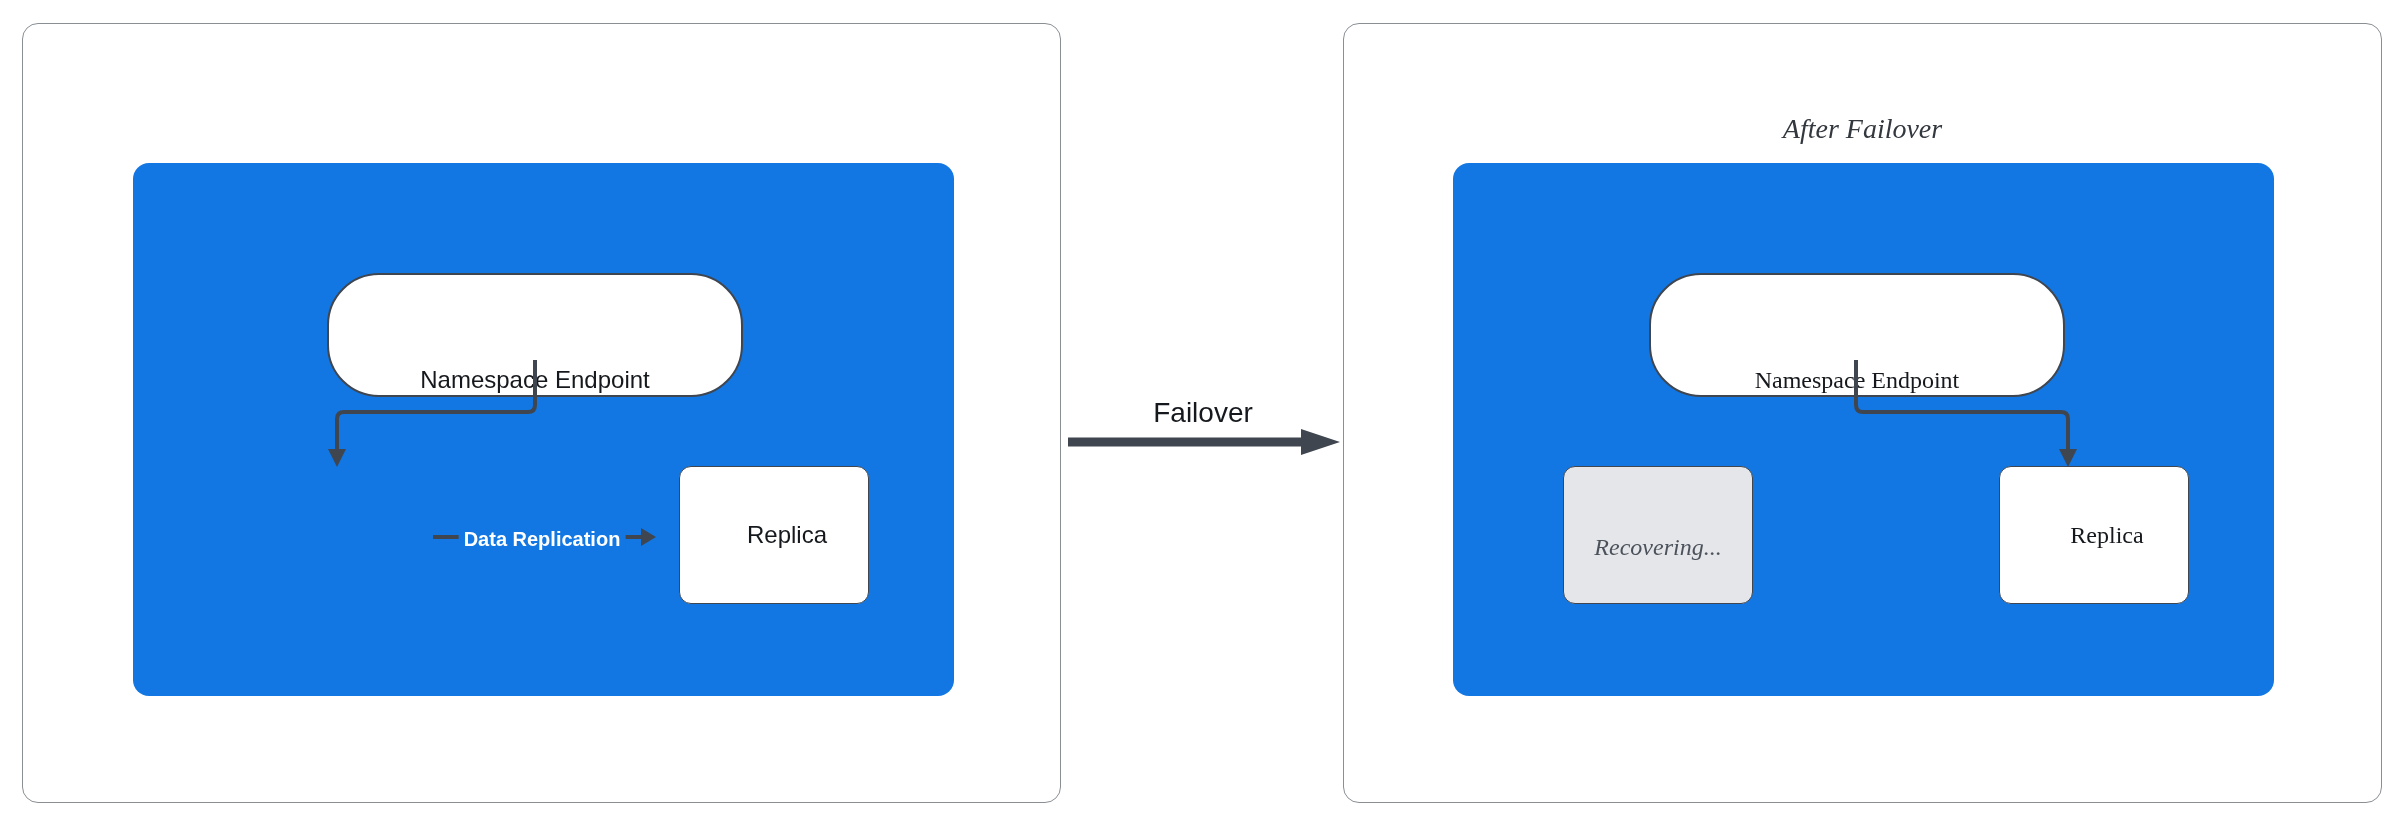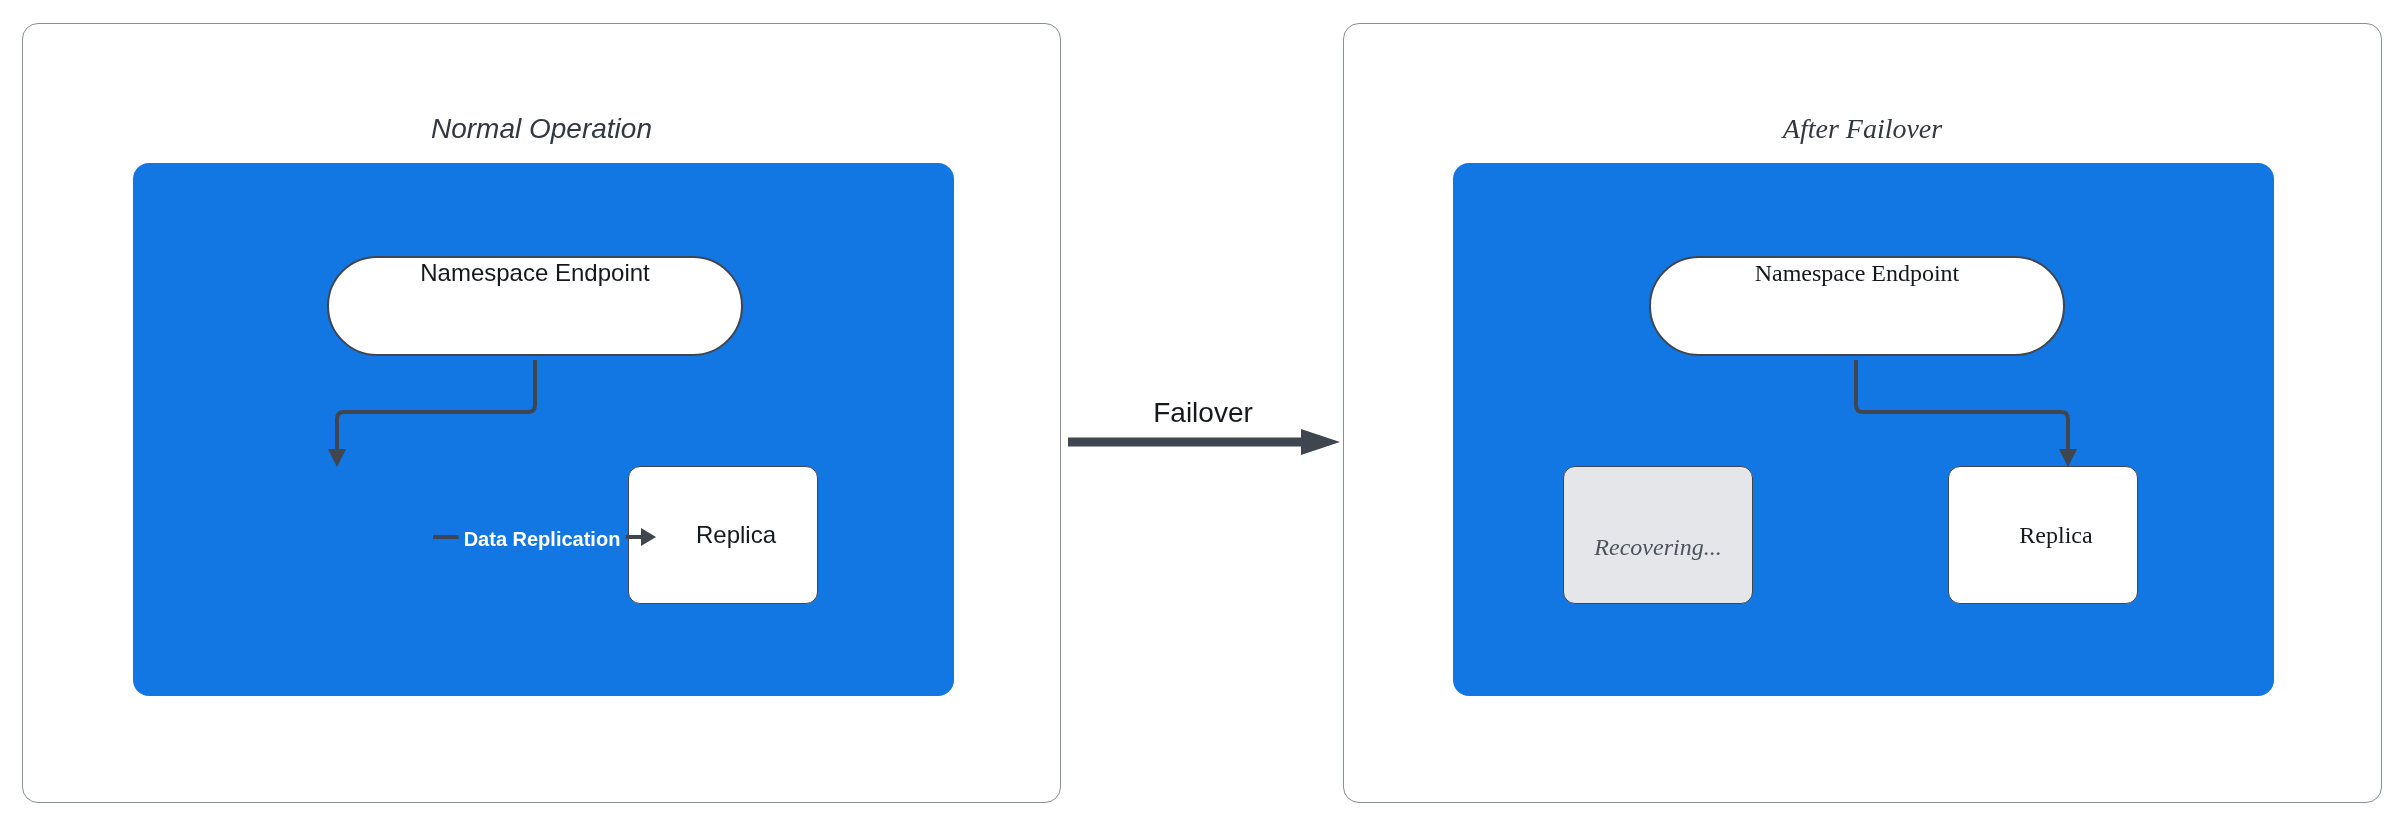--- a/index.html
+++ b/index.html
@@ -40,29 +40,29 @@
   .blue-box {
     position: absolute;
     top: 139px;
     width: 821px;
     height: 533px;
     background: var(--container-blue, #1277e3);
     border-radius: 16px;
   }
   .stadium {
     position: absolute;
-    top: 93px;
+    top: 110px;
     width: 416px;
-    height: 100px;
+    height: 124px;
     background: #ffffff;
     border: 2px solid var(--node-border, #3f4650);
     border-radius: 52px;
     box-sizing: border-box;
     display: flex;
-    align-items: flex-start;
+    align-items: flex-end;
     justify-content: center;
   }
   .node {
     position: absolute;
     top: 303px;
     width: 190px;
     height: 138px;
     background: #ffffff;
     border: 1.5px solid var(--node-border, #3f4650);
     border-radius: 12px;
@@ -129,29 +129,28 @@
     padding: 0 6px;
   }
   
   .panel.left  { left: 22px; }
   .panel.right { left: 1343px; font-family: Liberation Serif, serif; }
   .panel.left  .blue-box { left: 110px; }
   .panel.right .blue-box { left: 109px; }
   .panel.left  .stadium { left: 194px; }
   .panel.right .stadium { left: 196px; }
   .node.pos-left  { left: 110px; }
-  .node.pos-right { left: 495px; padding-left: 26px; }
+  .node.pos-right { left: 546px; padding-left: 26px; }
 </style>
 </head>
 <body>
 
 <div class="canvas">
 
   <section class="panel left">
-    <div class="panel-title">Normal Operation</div>
     <div class="blue-box">
       <div class="stadium">
         <span class="stadium-label">Namespace Endpoint</span>
       </div>
       <div class="node pos-right">
         <span class="node-label">Replica</span>
       </div>
     </div>
   </section>
 

